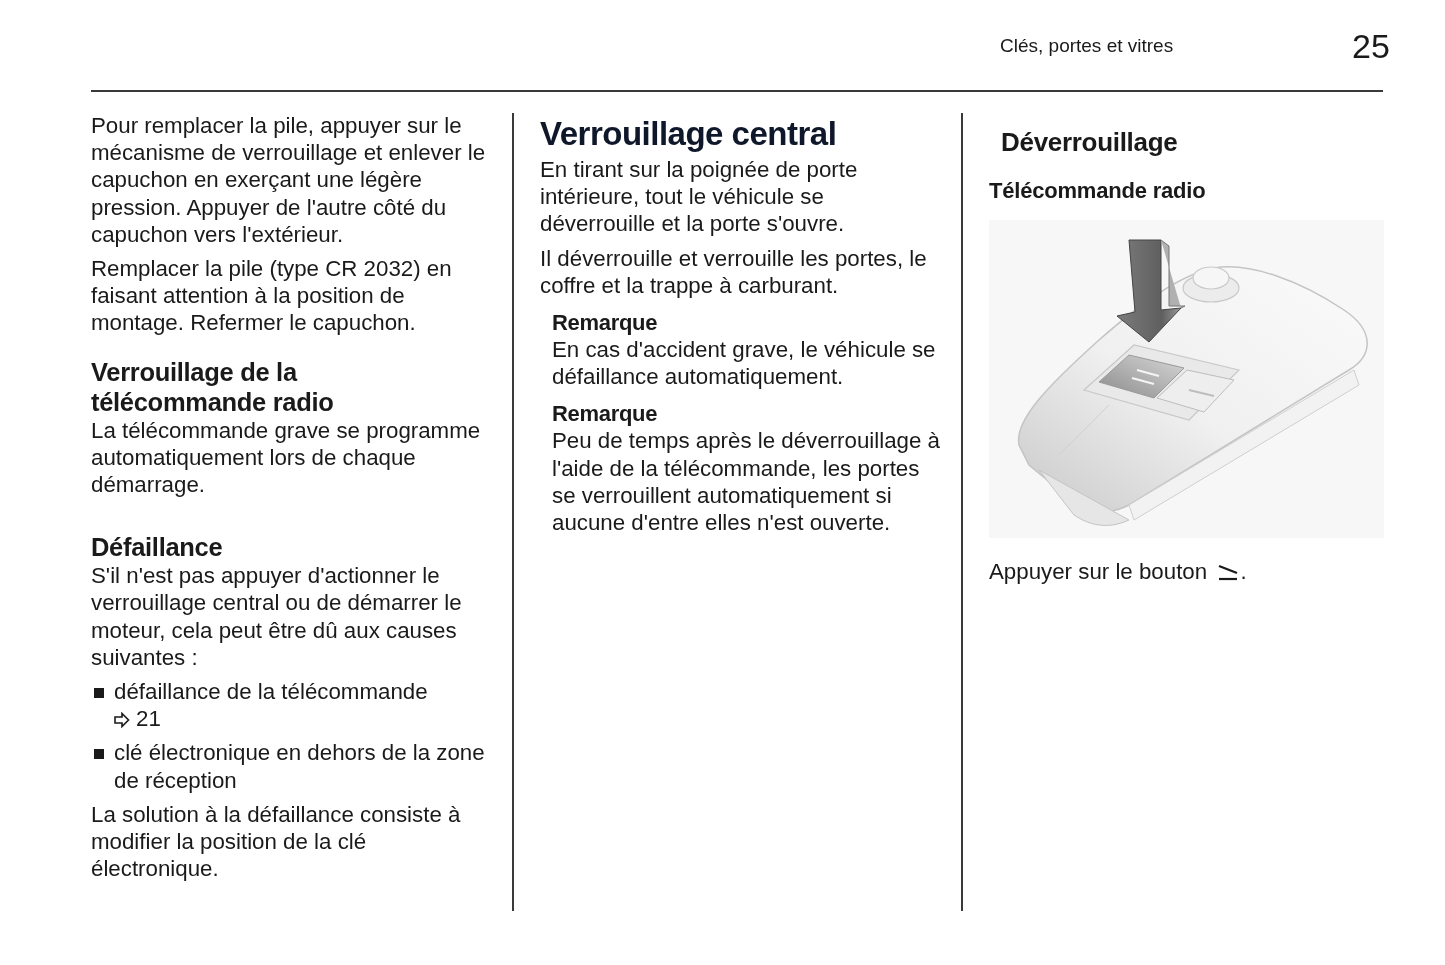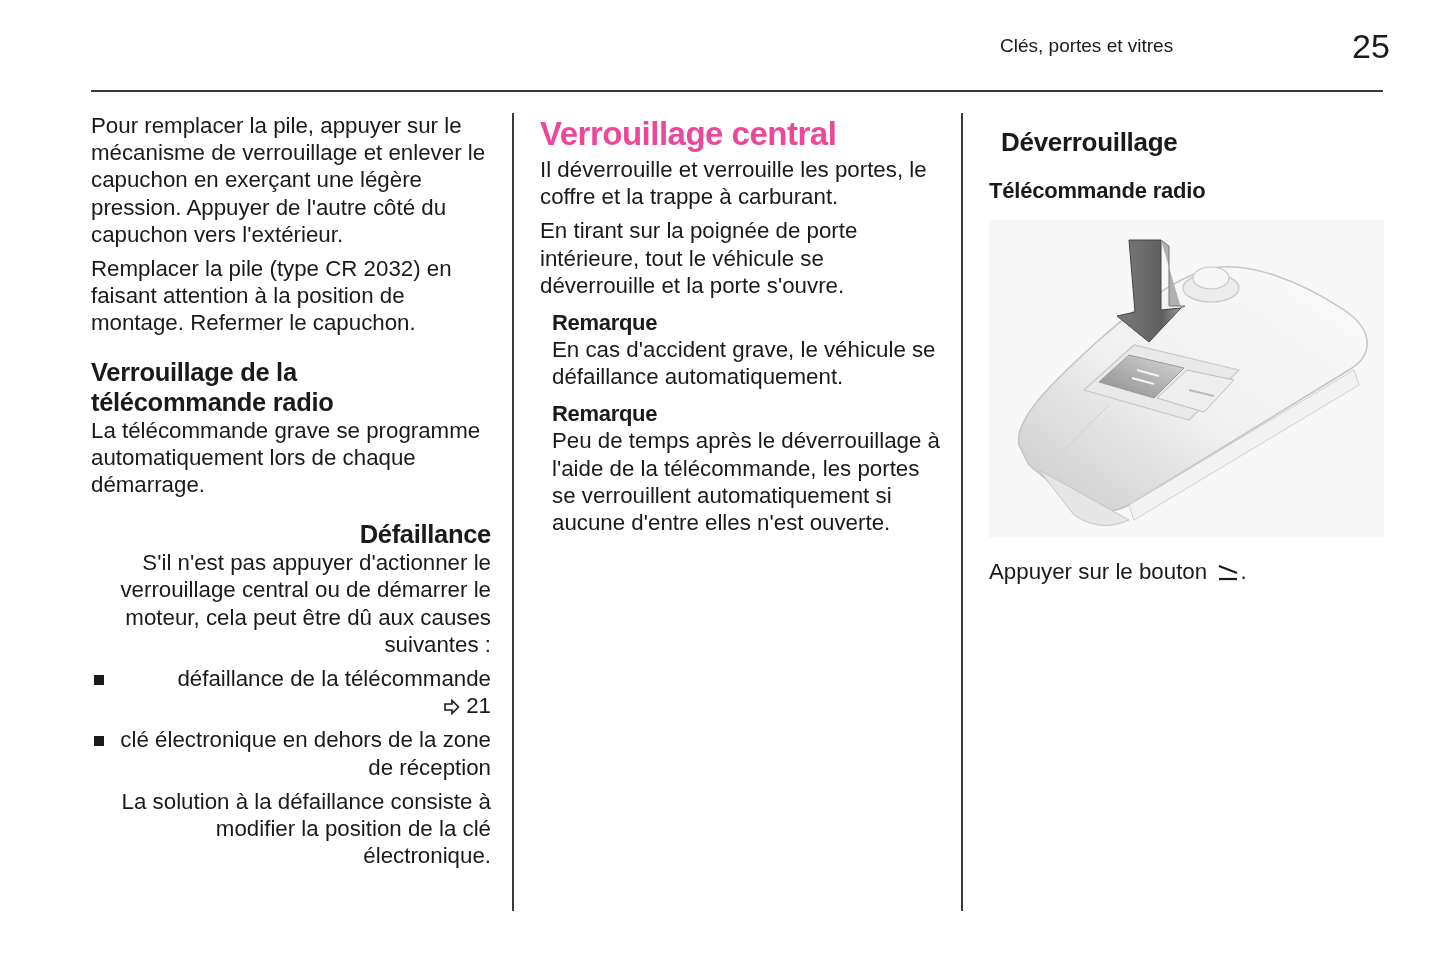--- a/index.html
+++ b/index.html
@@ -23,21 +23,21 @@
     }
     .column { position: absolute; top: 112px; }
     .col1 { left: 91px; width: 400px; }
     .col2 { left: 540px; width: 400px; }
     .col3 { left: 989px; width: 395px; }
 
     p { margin: 0; font-size: 22.3px; line-height: 27.2px; }
     .para { margin-bottom: 7px; }
 
     h2.sec { margin: 0; font-size: 25.5px; line-height: 30px; font-weight: bold; letter-spacing: -0.3px; color: #1a1a1a; }
-    h1.big { margin: 0; font-size: 33px; line-height: 44px; font-weight: bold; letter-spacing: -0.5px; color: #ec4899; }
+    h1.big { margin: 0; font-size: 33px; line-height: 44px; font-weight: bold; letter-spacing: -0.5px; color: #0f172a; }
     h2.col3h { margin: 12px; font-size: 26px; line-height: 36px; font-weight: bold; letter-spacing: -0.3px; }
     h3.sub { margin: 0; font-size: 22px; line-height: 30px; font-weight: bold; letter-spacing: -0.2px; }
 
     .note { margin-left: 12px; margin-bottom: 7px; }
     .note-label { font-size: 22px; line-height: 27px; font-weight: bold; letter-spacing: -0.3px; }
 
     ul.bullets { list-style: none; margin: 0 0 7px 0; padding: 0; }
     ul.bullets li { position: relative; padding-left: 23px; font-size: 22.3px; line-height: 27.2px; margin-bottom: 7px; }
     .bullet-square { position: absolute; left: 3px; top: 10px; width: 10px; height: 10px; background: #1a1a1a; }
     .ref-arrow { display: inline-block; vertical-align: -2px; margin-right: 6px; }
@@ -64,21 +64,21 @@
   <p class="para">Remplacer la pile (type CR 2032) en faisant attention à la position de montage. Refermer le capuchon.</p>
 
   <div style="margin-top:20px;">
     <h2 class="sec">
       <span>Verrouillage de la</span><br>
       <span>télécommande radio</span>
     </h2>
     <p class="para">La télécommande grave se programme automatiquement lors de chaque démarrage.</p>
   </div>
 
-  <div style="margin-top:21px;text-align:right;">
+  <div style="margin-top:34px;">
     <h2 class="sec">Défaillance</h2>
     <p class="para">S'il n'est pas appuyer d'actionner le verrouillage central ou de démarrer le moteur, cela peut être dû aux causes suivantes :</p>
     <ul class="bullets">
       <li>
         <span class="bullet-square"></span>
         <span>défaillance de la télécommande</span><br>
         <span>
           <svg class="ref-arrow" width="16" height="16" viewBox="0 0 16 16">
             <path d="M1 5 H8 V1.5 L14.5 8 L8 14.5 V11 H1 Z" fill="none" stroke="#1a1a1a" stroke-width="1.6" stroke-linejoin="miter"></path>
           </svg><span>21</span>
@@ -88,22 +88,22 @@
         <span class="bullet-square"></span>
         <span>clé électronique en dehors de la zone de réception</span>
       </li>
     </ul>
     <p class="para">La solution à la défaillance consiste à modifier la position de la clé électronique.</p>
   </div>
 </div>
 
 <div class="column col2">
   <h1 class="big">Verrouillage central</h1>
+  <p class="para">En tirant sur la poignée de porte intérieure, tout le véhicule se déverrouille et la porte s'ouvre.</p>
   <p class="para">Il déverrouille et verrouille les portes, le coffre et la trappe à carburant.</p>
-  <p class="para">En tirant sur la poignée de porte intérieure, tout le véhicule se déverrouille et la porte s'ouvre.</p>
 
   <div class="note" style="margin-top:10px;">
     <div class="note-label">Remarque</div>
     <p>En cas d'accident grave, le véhicule se défaillance automatiquement.</p>
   </div>
   <div class="note" style="margin-top:10px;">
     <div class="note-label">Remarque</div>
     <p>Peu de temps après le déverrouillage à l'aide de la télécommande, les portes se verrouillent automatiquement si aucune d'entre elles n'est ouverte.</p>
   </div>
 </div>

